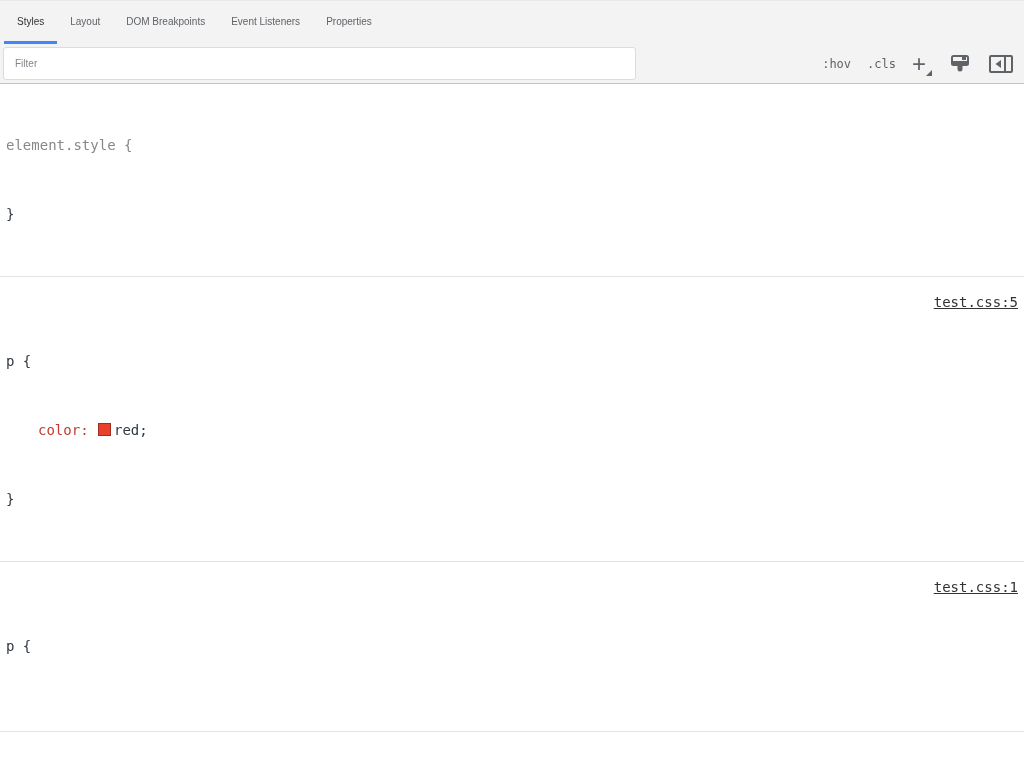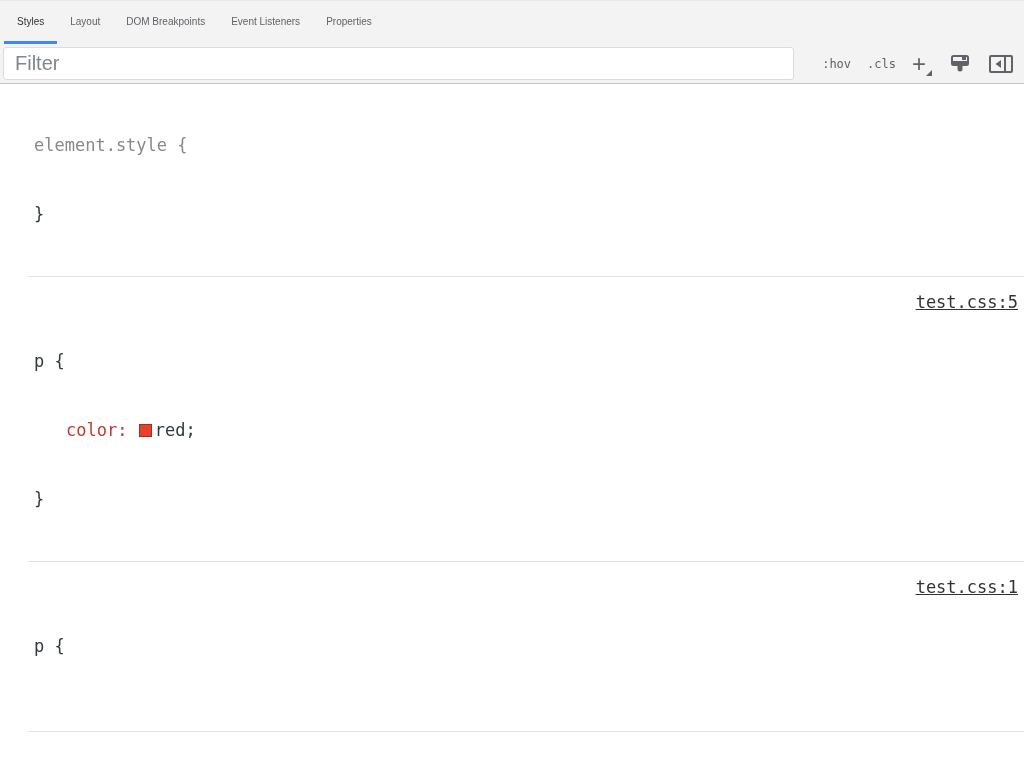--- a/index.html
+++ b/index.html
@@ -17,43 +17,43 @@
     display:flex; align-items:center; padding:0 13px; font-size:10px;
     color:#5f6368; cursor:default; border-bottom:3px solid transparent; white-space:nowrap;
   }
   .tab.active { color:#333; border-bottom-color:#4285f4; }
   
   .toolbar {
     height:40px; background:#f3f3f3; border-bottom:1px solid #c4c4c4;
     display:flex; align-items:center; padding:0 10px 0 3px;
   }
   .filter-input {
-    width:791px; height:33px; background:#fff; border:1px solid #dcdcdc;
-    border-radius:3px; padding:0 11px; font-size:20px; color:#333; outline:none;
+    width:633px; height:33px; background:#fff; border:1px solid #dcdcdc;
+    border-radius:3px; padding:0 11px; font-size:10px; color:#333; outline:none;
     font-family:"Liberation Sans", sans-serif;
   }
   .filter-input::placeholder { color:#80868b; }
   .toolbar-right { margin-left:auto; display:flex; align-items:center; gap:16px; }
   .tool-text {
     font-family:"DejaVu Sans Mono","Liberation Mono",monospace;
     font-size:12px; color:#5f6368; cursor:default;
   }
   .tool-btn { display:flex; align-items:center; color:#5f6368; cursor:default; }
   .plus-wrap { position:relative; padding-right:6px; }
   .plus-glyph { font-size:24px; font-weight:400; color:#5f6368; line-height:20px; }
   .plus-tri {
     position:absolute; right:0; bottom:-2px; width:0; height:0;
     border-left:6px solid transparent; border-bottom:6px solid #5f6368;
   }
   
   .rules { background:#fff; }
   .rule {
     position:relative; padding:4px 6px; border-bottom:1px solid #e2e2e2;
     font-family:"DejaVu Sans Mono","Liberation Mono",monospace;
-    font-size:17px; line-height:23px; color:#303942; white-space:pre;margin-left:28px;
+    font-size:14px; line-height:23px; color:#303942; white-space:pre;
   }
   .sel-gray { color:#888; }
   .prop-line { padding-left:32px; }
   .prop-name { color:#c33b2e; }
   .origin {
     position:absolute; top:14px; right:6px; color:#333;
     text-decoration:underline; cursor:pointer;
   }
   .swatch {
     display:inline-block; position:relative; width:13px; height:13px;

